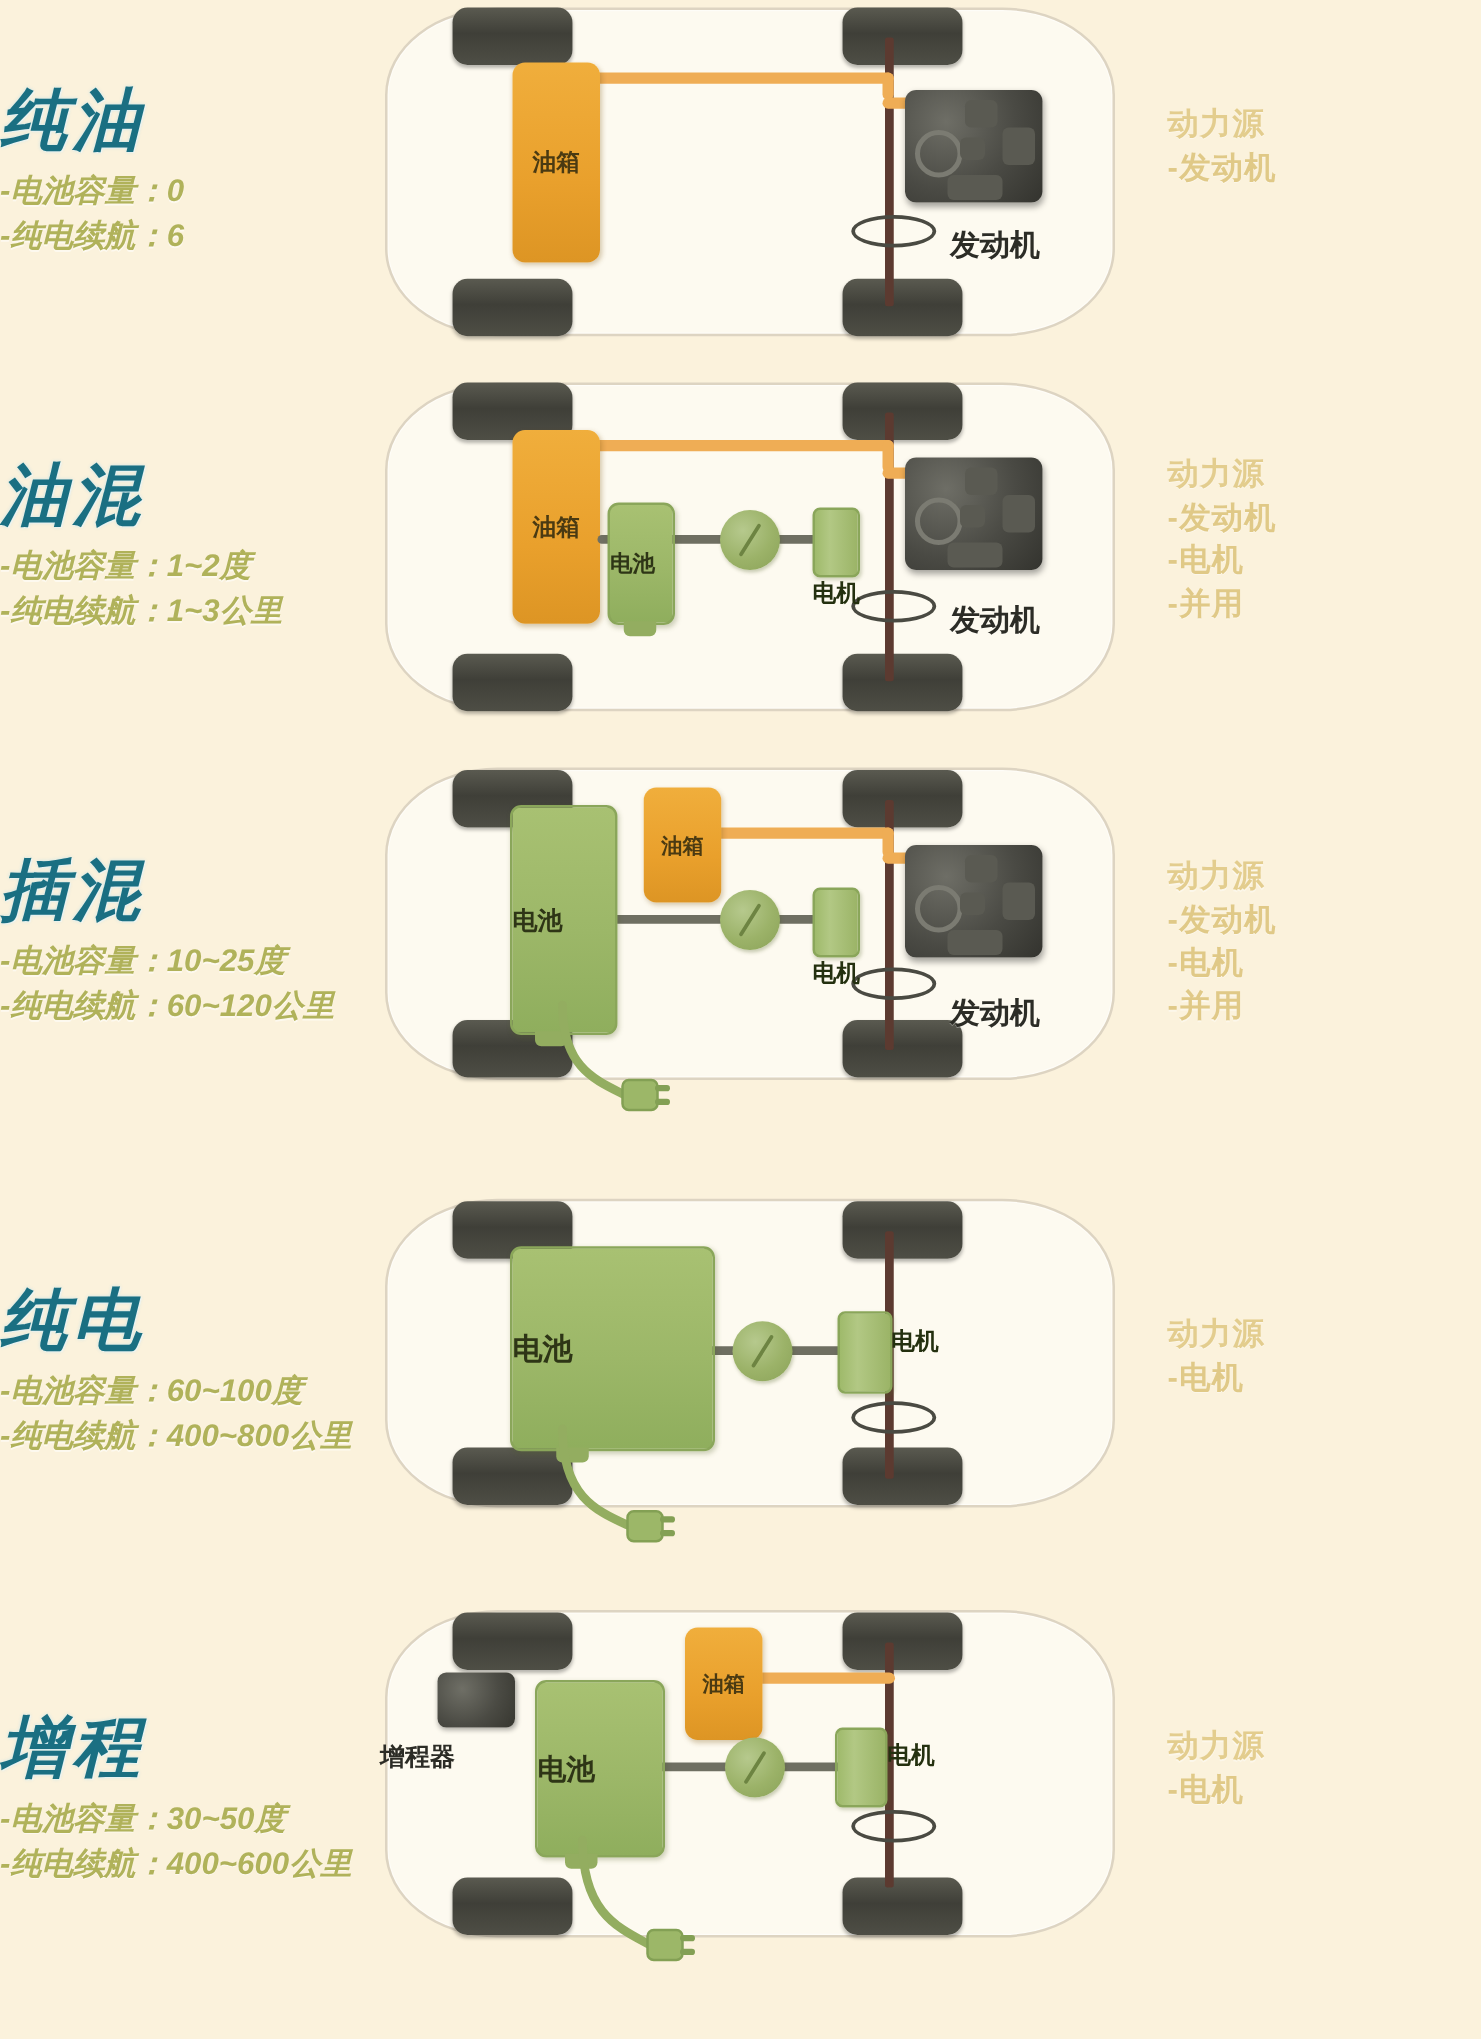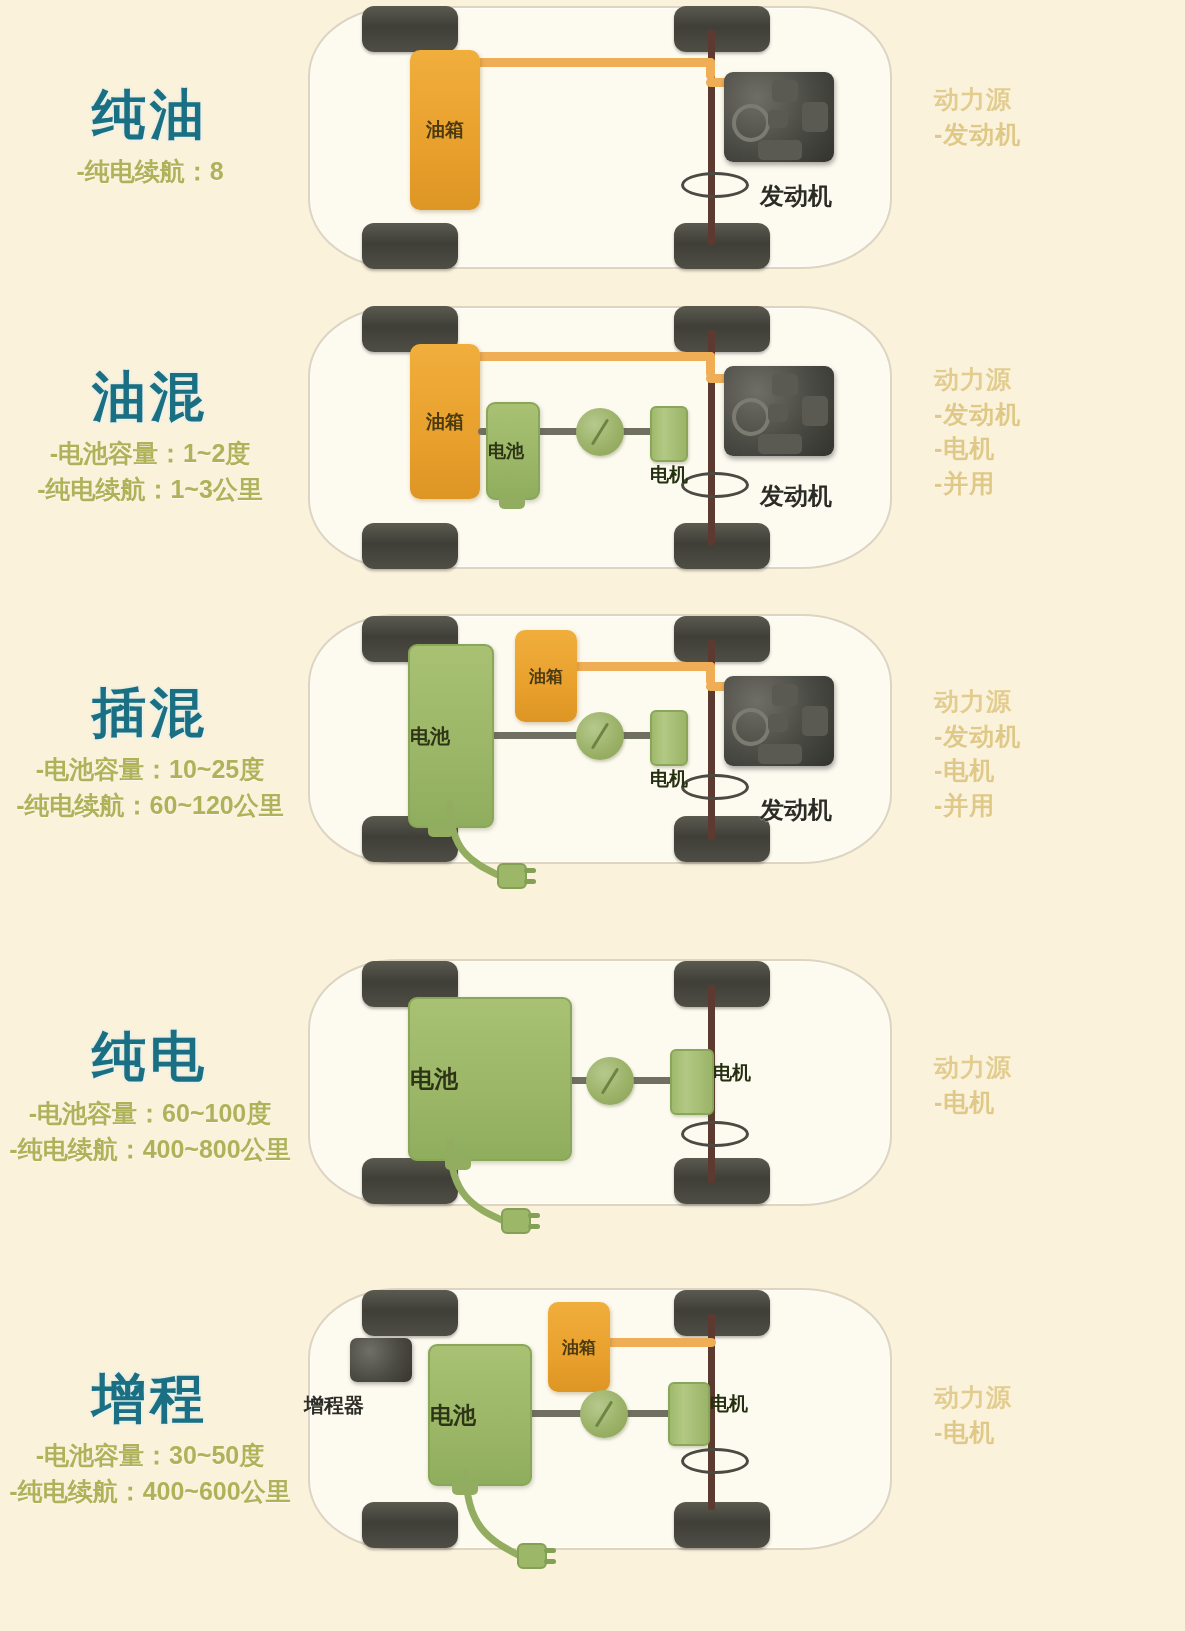--- a/index.html
+++ b/index.html
@@ -9,21 +9,21 @@
     font-family:"Liberation Sans","DejaVu Sans",sans-serif;
     overflow:hidden;
     position:relative;
   }
   .page{position:relative;width:1185px;height:1631px;}
 
   
   .row{position:absolute;left:0;width:1185px;display:flex;align-items:center;}
 
   
-  .leftcol{width:300px;flex:0 0 300px;text-align:center;position:relative;}
+  .leftcol{width:300px;flex:0 0 300px;position:relative;font-style:italic;}
   .cat-title{
     font-size:54px;font-weight:bold;color:#1a6f82;
     letter-spacing:4px;line-height:1.05;
     text-shadow:0 0 3px rgba(190,225,235,.9),1px 1px 0 rgba(255,255,255,.6);
     margin-bottom:10px;
   }
   .spec{
     font-size:25px;font-weight:bold;color:#b0b25a;
     letter-spacing:0px;line-height:1.45;white-space:nowrap;
     text-shadow:0 1px 0 rgba(255,255,255,.55);
@@ -163,21 +163,22 @@
   .power .head{color:#e3cd8e;}
 </style>
 </head>
 <body>
 
 <div class="page">
 
   <div class="row" style="top:0px;height:275px;">
     <div class="leftcol">
       <div class="cat-title">纯油</div>
-      <div class="spec">-纯电续航：8</div>
+      <div class="spec">-电池容量：0</div>
+      <div class="spec">-纯电续航：6</div>
     </div>
 
     <div class="car">
       <div class="body-outline"></div>
       <div class="wheel fl"></div>
       <div class="wheel rl"></div>
       <div class="wheel fr"></div>
       <div class="wheel rr"></div>
 
       <div class="axle axle-v" style="left:408px;top:30px;height:215px;"></div>

